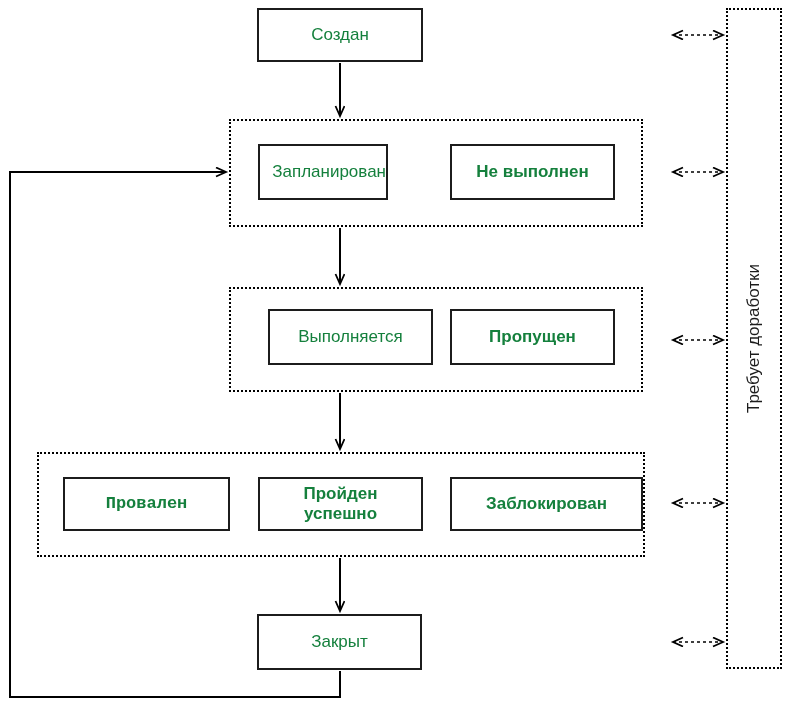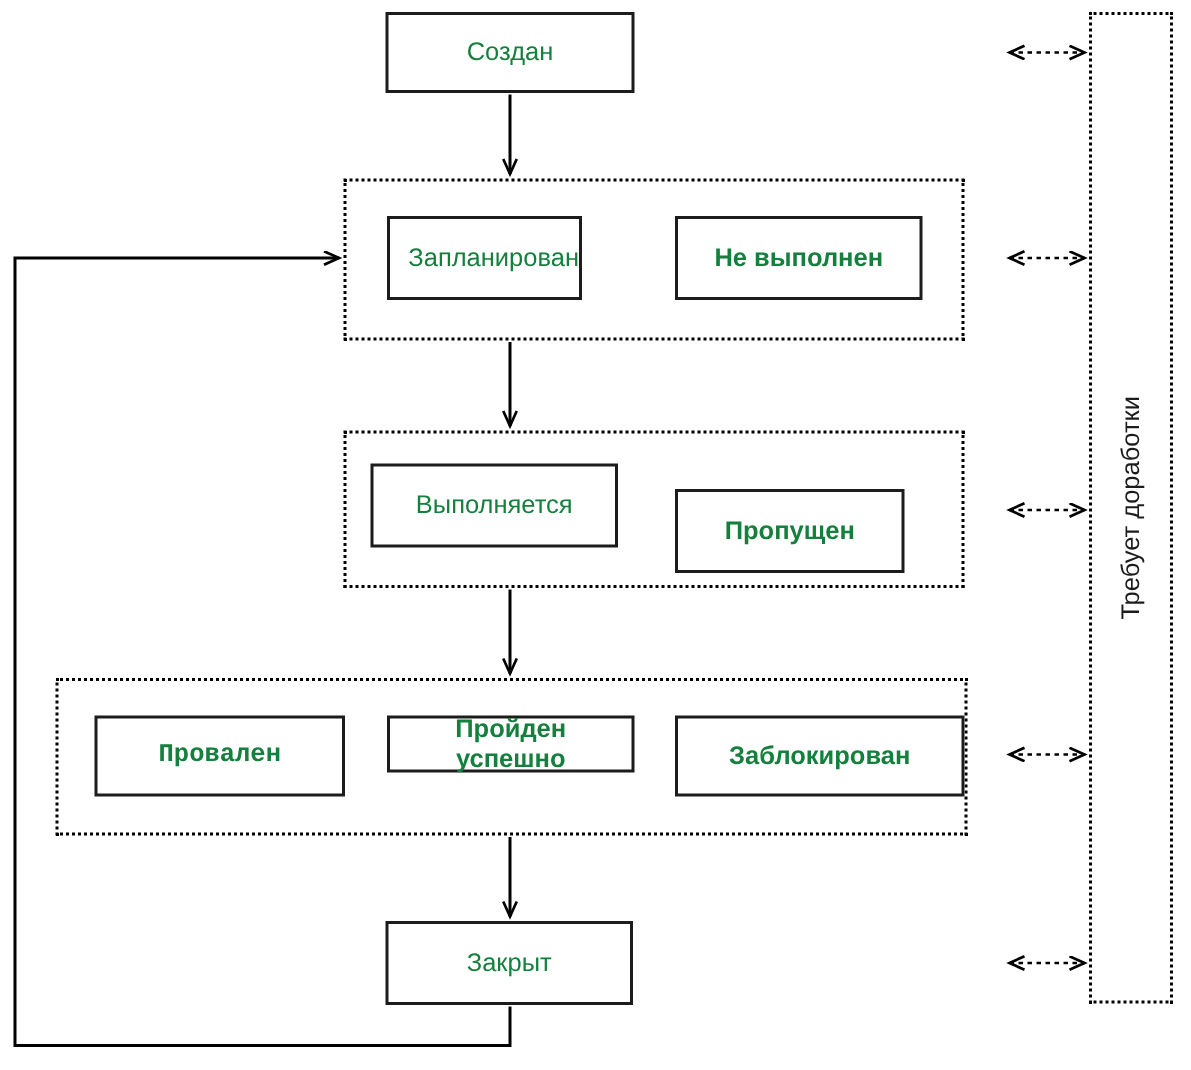--- a/index.html
+++ b/index.html
@@ -31,24 +31,24 @@
     justify-content: center;
     text-align: center;
     font-size: 17px;
     color: #15803d;
     line-height: 1.2;
   }
   .node.bold { font-weight: bold; }
   .node-created      { left:257px; top:8px;   width:166px; height:54px; }
   .node-planned      { left:258px; top:144px; width:130px; height:56px;justify-content:flex-end; }
   .node-not-executed { left:450px; top:144px; width:165px; height:56px; }
-  .node-in-progress  { left:247px; top:309px; width:165px; height:56px; }
-  .node-skipped      { left:450px; top:326px; width:153px; height:56px; }
+  .node-in-progress  { left:268px; top:309px; width:165px; height:56px; }
+  .node-skipped      { left:450px; top:309px; width:165px; height:56px; }
   .node-failed       { left:63px;  top:477px; width:167px; height:54px;font-family:Liberation Mono, monospace; }
-  .node-passed       { left:258px; top:477px; width:165px; height:38px; }
+  .node-passed       { left:258px; top:477px; width:165px; height:54px; }
   .node-passed span  { display:inline-block; max-width:110px; }
   .node-blocked      { left:450px; top:477px; width:193px; height:54px; }
   .node-closed       { left:257px; top:614px; width:165px; height:56px; }
   .group {
     position: absolute;
     box-sizing: border-box;
     border: 2px dotted #000000;
     background: transparent;
   }
   .group-1 { left:229px; top:119px; width:414px; height:108px; }

